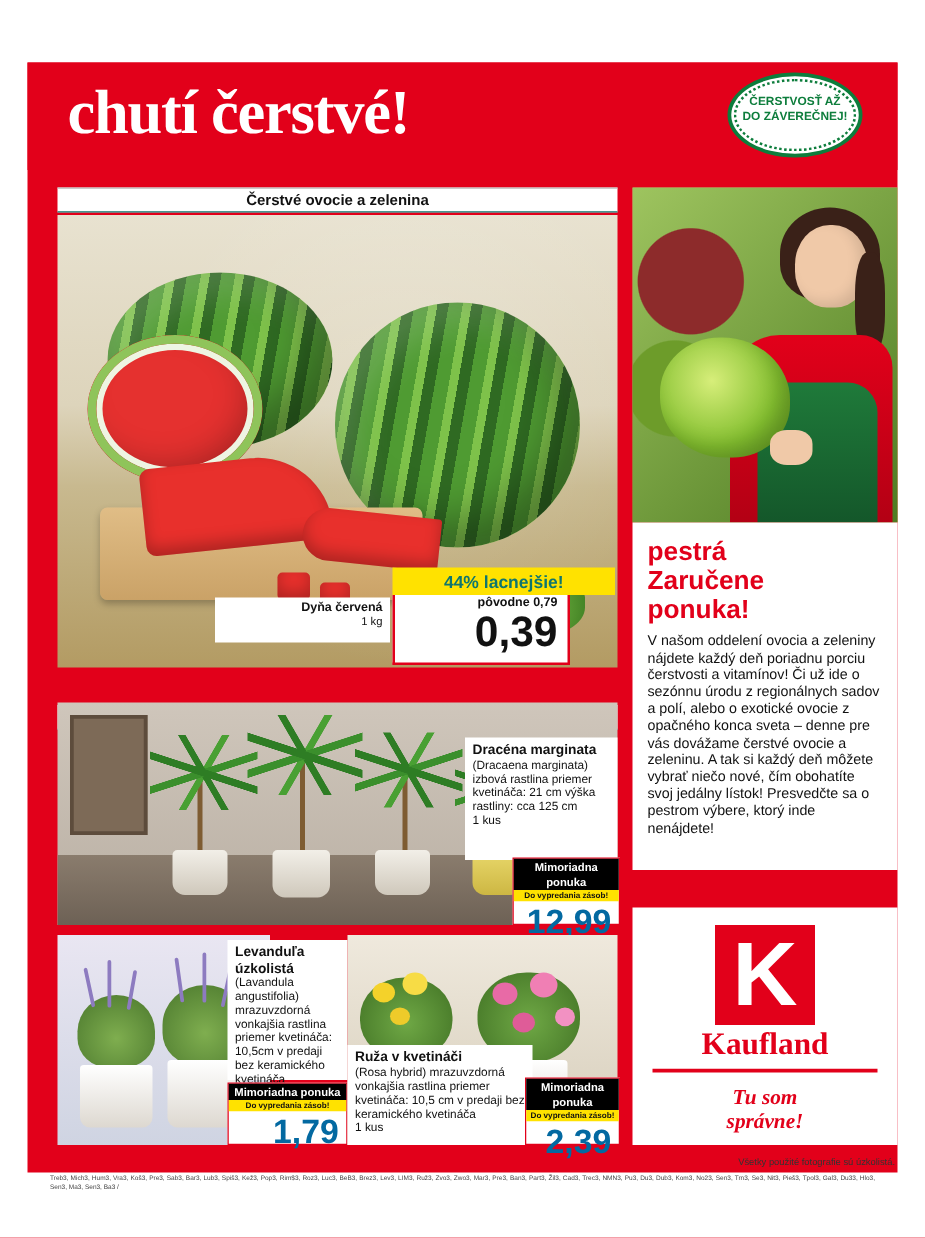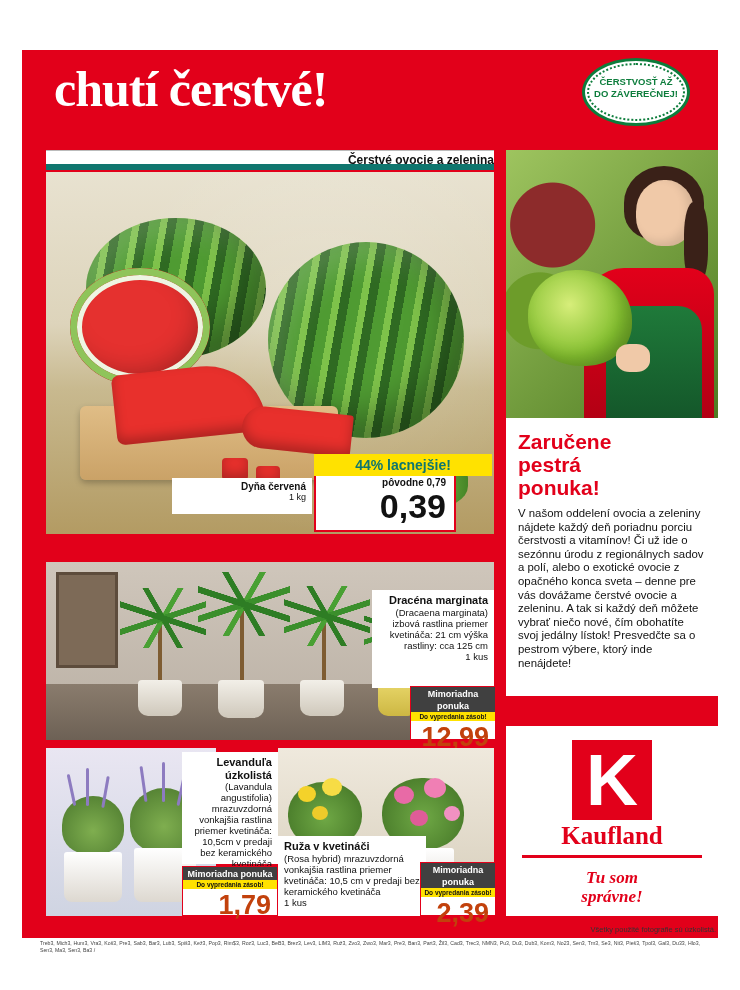--- a/index.html
+++ b/index.html
@@ -56,24 +56,24 @@
     color:#0d7d3c;
     font-size:9.5px; font-weight:bold; line-height:12px;
   }
 
   
   .section-bar {
     position:absolute;
     background:#ffffff;
     color:#111;
     font-size:12px; font-weight:bold;
-    text-align:right;
+    text-align:center;
     line-height:18px;
     border-top:1px solid #bbb;
-    border-bottom:6px solid #0f766e;
+    border-bottom:1px solid #0f766e;
   }
 
   
   .photo {
     position:absolute;
     overflow:hidden;
     background:#cfd8c0;
   }
   #melon-photo {
     left:46px; top:172px; width:448px; height:362px;
@@ -286,46 +286,46 @@
     position:absolute;
     background:radial-gradient(circle at 50% 55%, #6fa845, #3f7023);
     border-radius:48%;
   }
   .bloom { position:absolute; border-radius:50%; }
 
   
   .info {
     position:absolute;
     background:#ffffff;
-    text-align:right;
+    text-align:left;
     font-size:9.5px;
     line-height:11px;
     color:#111;
     padding:4px 6px;
   }
   .info .name { font-weight:bold; font-size:11px; line-height:12.5px; }
 
   
   .tag {
     position:absolute;
     background:#ffffff;
     border:1px solid #e2001a;
   }
   .tag .tag-head {
-    background:#404040; color:#ffffff;
+    background:#000000; color:#ffffff;
     font-size:9px; font-weight:bold; text-align:center;
     line-height:12px; padding:1px 0 0 0;
   }
   .tag .tag-sub {
     background:#ffe200; color:#111;
     font-size:6.5px; font-weight:bold; text-align:center; line-height:9px;
   }
   .tag .tag-price {
     text-align:right;
-    font-size:27px; font-weight:bold; color:#c2410c;
+    font-size:27px; font-weight:bold; color:#0369a1;
     padding:1px 6px 2px 0;
     line-height:30px;
   }
 
   
   .footer-note {
     position:absolute; left:0; right:24px; top:925px;
     text-align:right;
     font-size:7.5px; color:#333;
   }
@@ -384,22 +384,22 @@
     <div class="rp-person-head"></div>
     <div class="rp-hair2"></div>
     <div class="rp-body"></div>
     <div class="rp-apron"></div>
     <div class="rp-lettuce"></div>
     <div class="rp-hand"></div>
   </div>
 
   <div class="claim-box">
     <div class="claim-title">
+      <div>pestrá</div>
       <div>Zaručene</div>
-      <div>pestrá</div>
       <div>ponuka!</div>
     </div>
     <div class="claim-body">V našom oddelení ovocia a zeleniny nájdete každý deň poriadnu porciu čerstvosti a vitamínov! Či už ide o sezónnu úrodu z regionálnych sadov a polí, alebo o exotické ovocie z opačného konca sveta – denne pre vás dovážame čerstvé ovocie a zeleninu. A tak si každý deň môžete vybrať niečo nové, čím obohatíte svoj jedálny lístok! Presvedčte sa o pestrom výbere, ktorý inde nenájdete!</div>
   </div>
 
   <div class="section-bar" style="left:46px; top:564px; width:448px; height:20px;">Kvety</div>
 
   <div class="photo" id="dracena-photo">
     <div class="floor"></div>
     <div class="wallpanel"></div>

